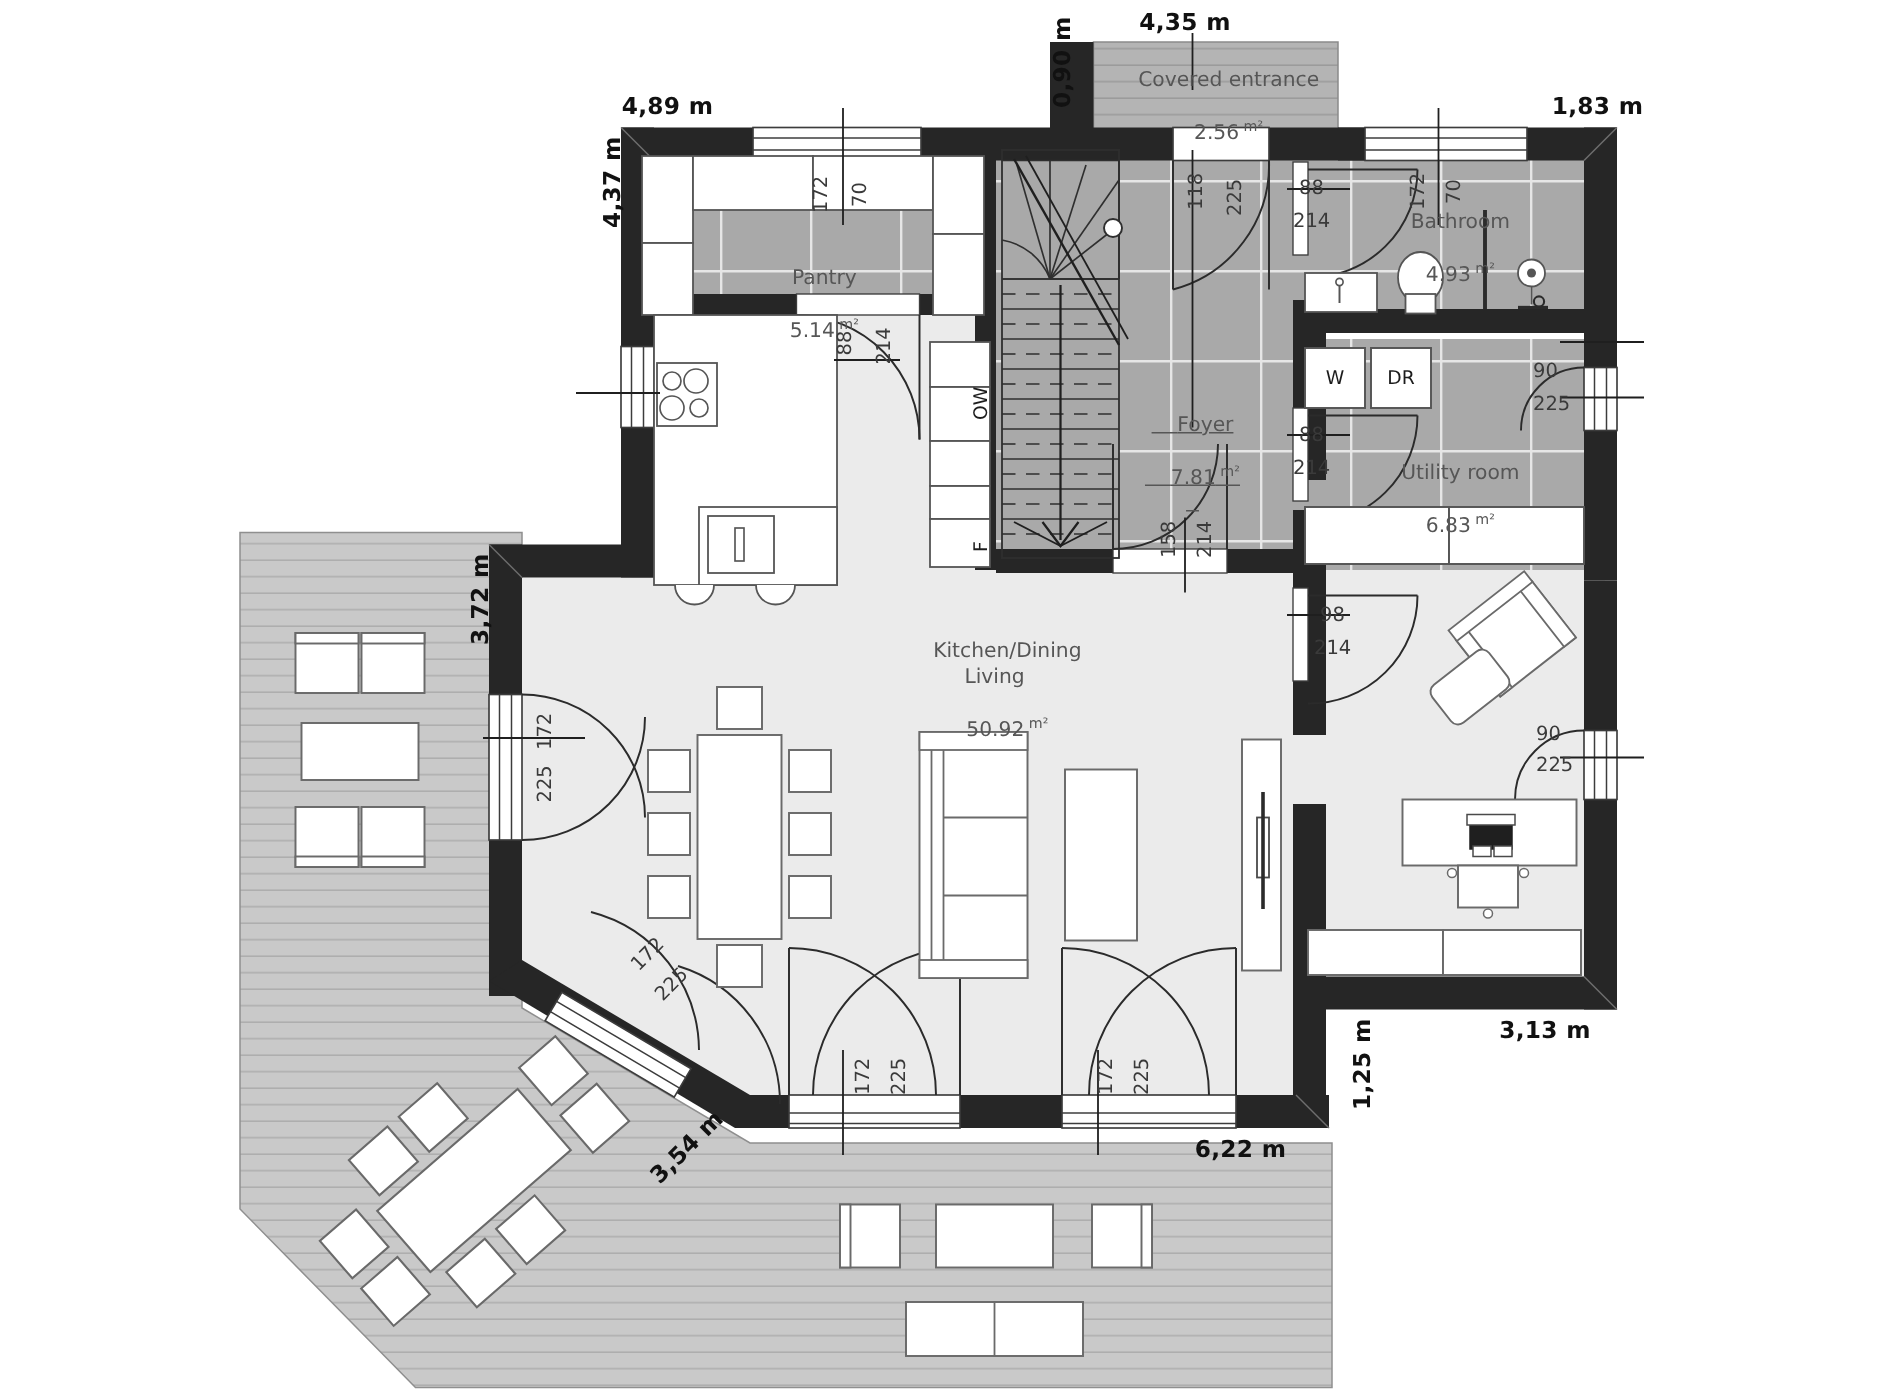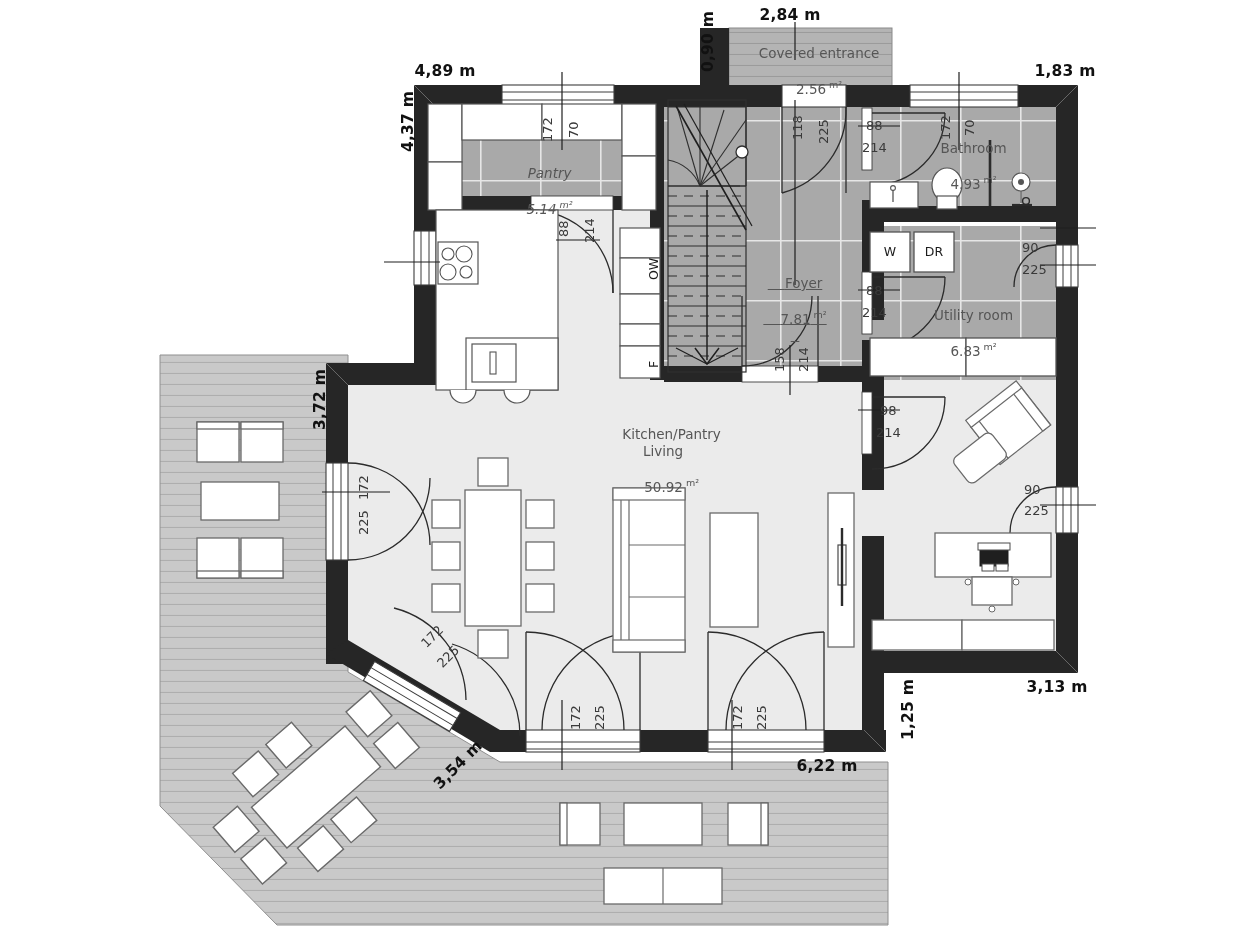--- a/index.html
+++ b/index.html
@@ -488,60 +488,60 @@
       <line x1="732" y1="700" x2="732" y2="770"></line>
       <line x1="790" y1="345" x2="790" y2="395"></line>
     </g>
   </svg>
 
   <div class="lbl room" style="left:729px; top:28px; width:163px;">
     <span>Covered entrance</span><br>
     <span>2.56</span><span class="sup">&nbsp;m²</span>
   </div>
 
-  <div class="lbl room" style="left:481px; top:148px; width:120px;font-style:italic;">
+  <div class="lbl room" style="left:481px; top:160px; width:120px;">
     <span>Pantry</span><br>
     <span>5.14</span><span class="sup">&nbsp;m²</span>
   </div>
 
   <div class="lbl room" style="left:735px; top:258px; width:120px;text-decoration:underline;">
     <span>Foyer</span><br>
     <span>7.81</span><span class="sup">&nbsp;m²</span>
   </div>
 
   <div class="lbl room" style="left:900px; top:123px; width:130px;">
     <span>Bathroom</span><br>
     <span>4.93</span><span class="sup">&nbsp;m²</span>
   </div>
 
   <div class="lbl room" style="left:895px; top:290px; width:140px;">
     <span>Utility room</span><br>
     <span>6.83</span><span class="sup">&nbsp;m²</span>
   </div>
 
   <div class="lbl room" style="left:592px; top:409px; width:142px;">
-    <span>Kitchen/Pantry
+    <span>Kitchen/Dining
 Living</span><br>
     <span>50.92</span><span class="sup">&nbsp;m²</span>
   </div>
 
 
   <div class="lbl dim" style="left:400px; top:62px; width:90px;">4,89 m</div>
-  <div class="lbl dim" style="left:745px; top:6px; width:90px;">2,84 m</div>
+  <div class="lbl dim" style="left:745px; top:6px; width:90px;">4,35 m</div>
   <div class="lbl dim" style="left:1020px; top:62px; width:90px;">1,83 m</div>
 
   <div class="lbl dim vert" style="left:399px; top:152px;">4,37 m</div>
   <div class="lbl dim vert" style="left:699px; top:72px;">0,90 m</div>
   <div class="lbl dim vert" style="left:311px; top:430px;">3,72 m</div>
 
   <div class="lbl dim diag" style="left:430px; top:780px;">3,54 m</div>
 
   <div class="lbl dim" style="left:782px; top:757px; width:90px;">6,22 m</div>
   <div class="lbl dim vert" style="left:899px; top:740px;">1,25 m</div>
-  <div class="lbl dim" style="left:1012px; top:678px; width:90px;">3,13 m</div>
+  <div class="lbl dim" style="left:985px; top:678px; width:90px;">3,13 m</div>
 
   <div class="lbl open vert" style="left:540px; top:142px;">172</div>
   <div class="lbl open vert" style="left:566px; top:138px;">70</div>
 
   <div class="lbl open vert" style="left:556px; top:237px;">88</div>
   <div class="lbl open vert" style="left:582px; top:243px;">214</div>
 
   <div class="lbl open vert" style="left:790px; top:140px;">118</div>
   <div class="lbl open vert" style="left:816px; top:144px;">225</div>
 

